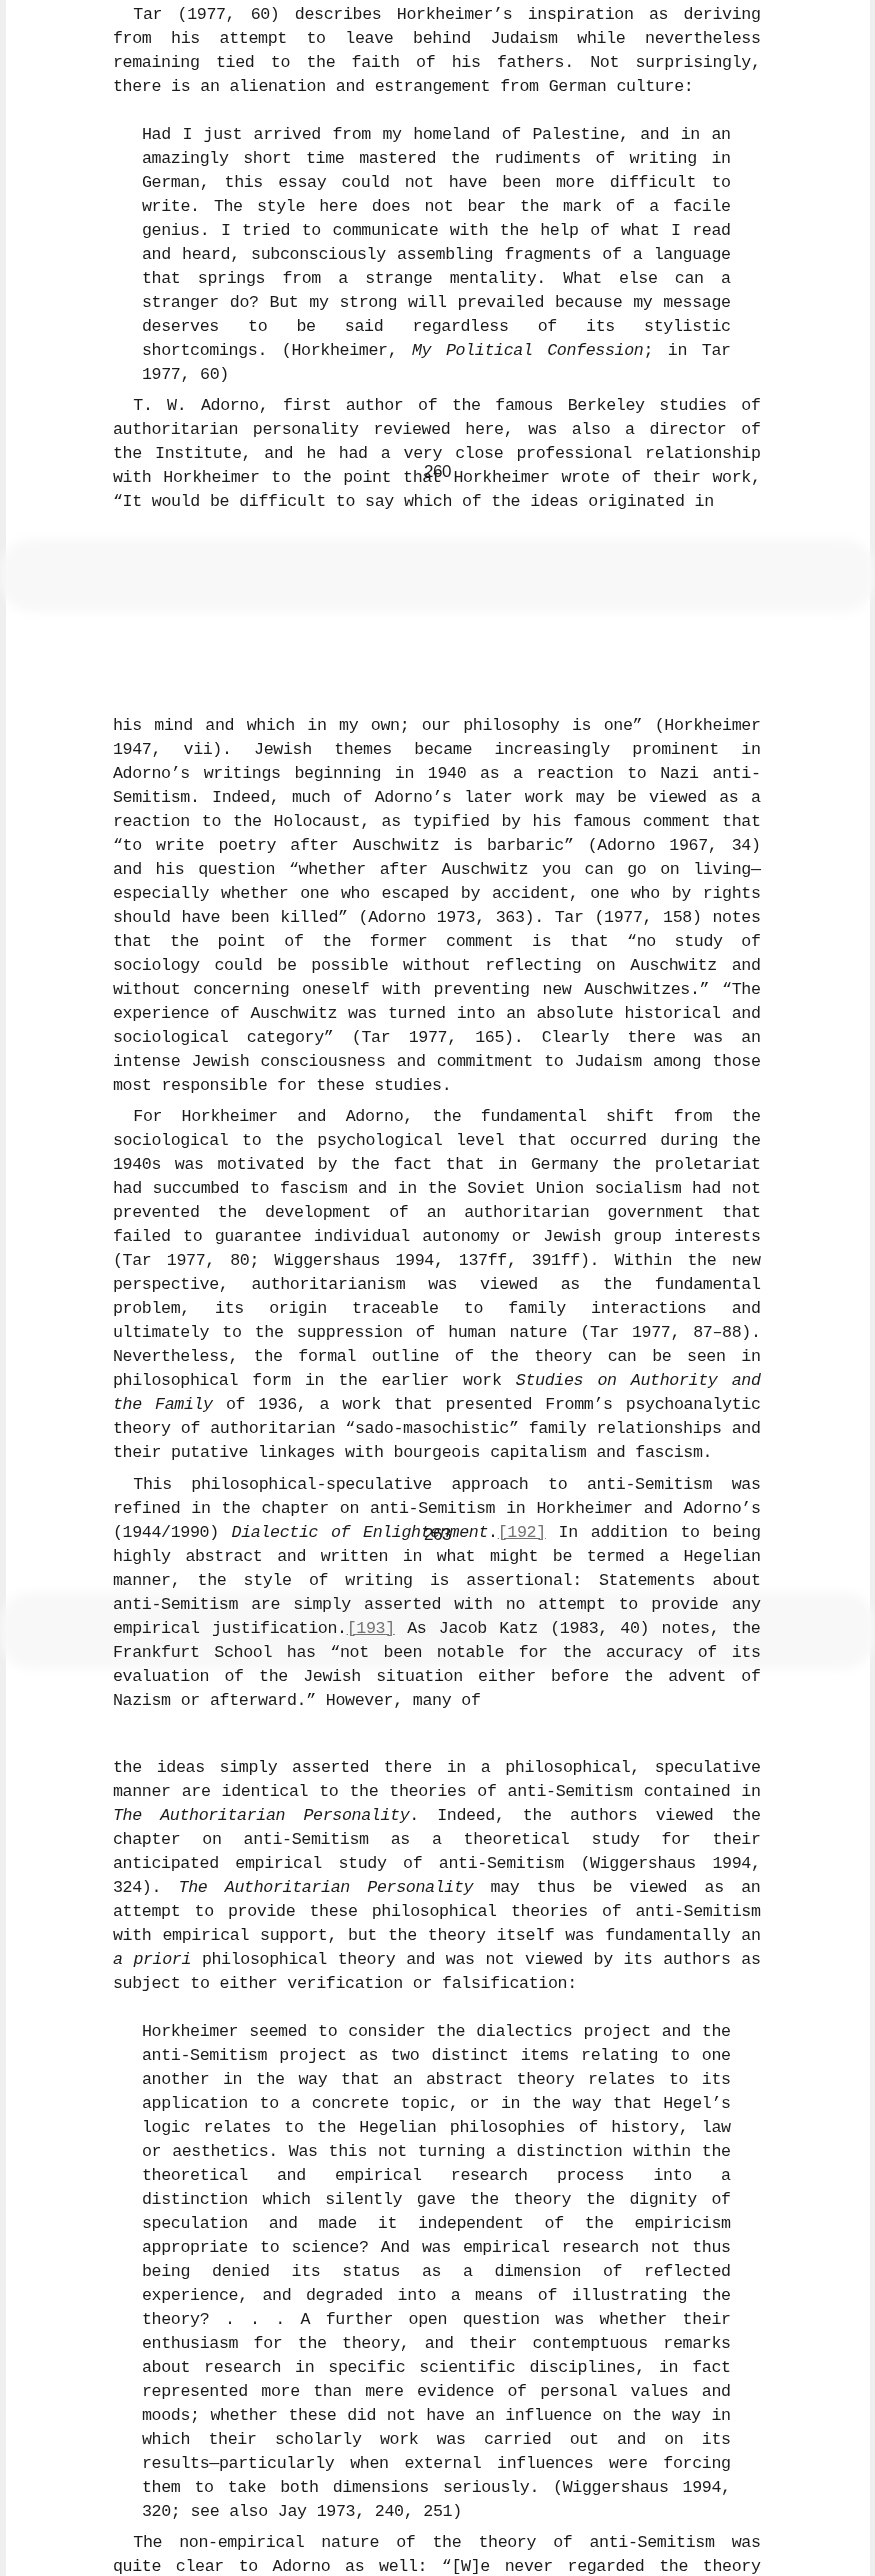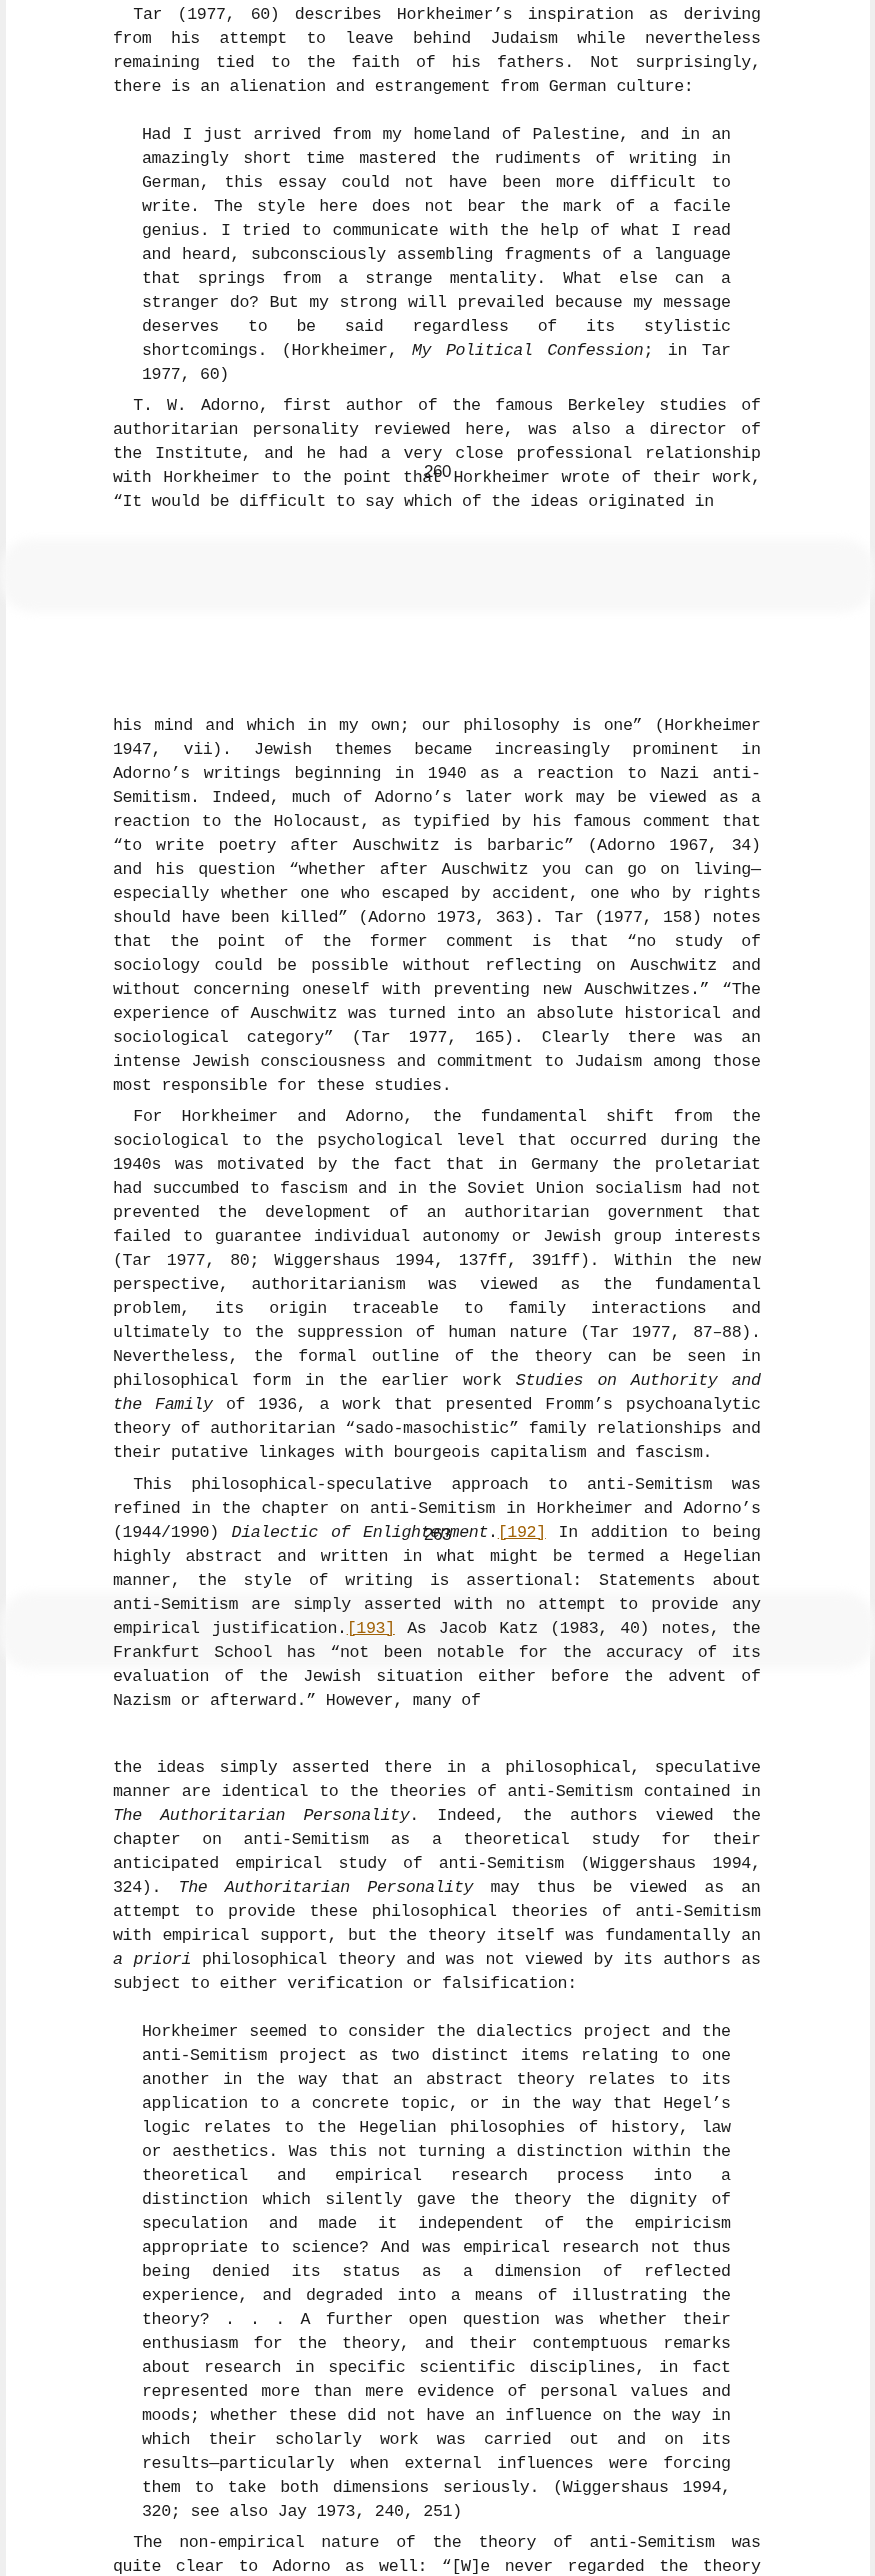--- a/index.html
+++ b/index.html
@@ -55,21 +55,21 @@
   .pagenum {
     position: absolute;
     left: 0;
     width: 875px;
     text-align: center;
     font-size: 17px;
     letter-spacing: -0.4px;
   }
   i { font-style: italic; }
   a.fn {
-    color: #a16207;
+    color: #737373;
     text-decoration: underline;
   }
 </style>
 </head>
 <body>
 
 <div class="page-column"></div>
 
 <div class="seam" style="top:539px;height:73px;"></div>
 <div class="seam" style="top:1592px;height:77px;"></div>

